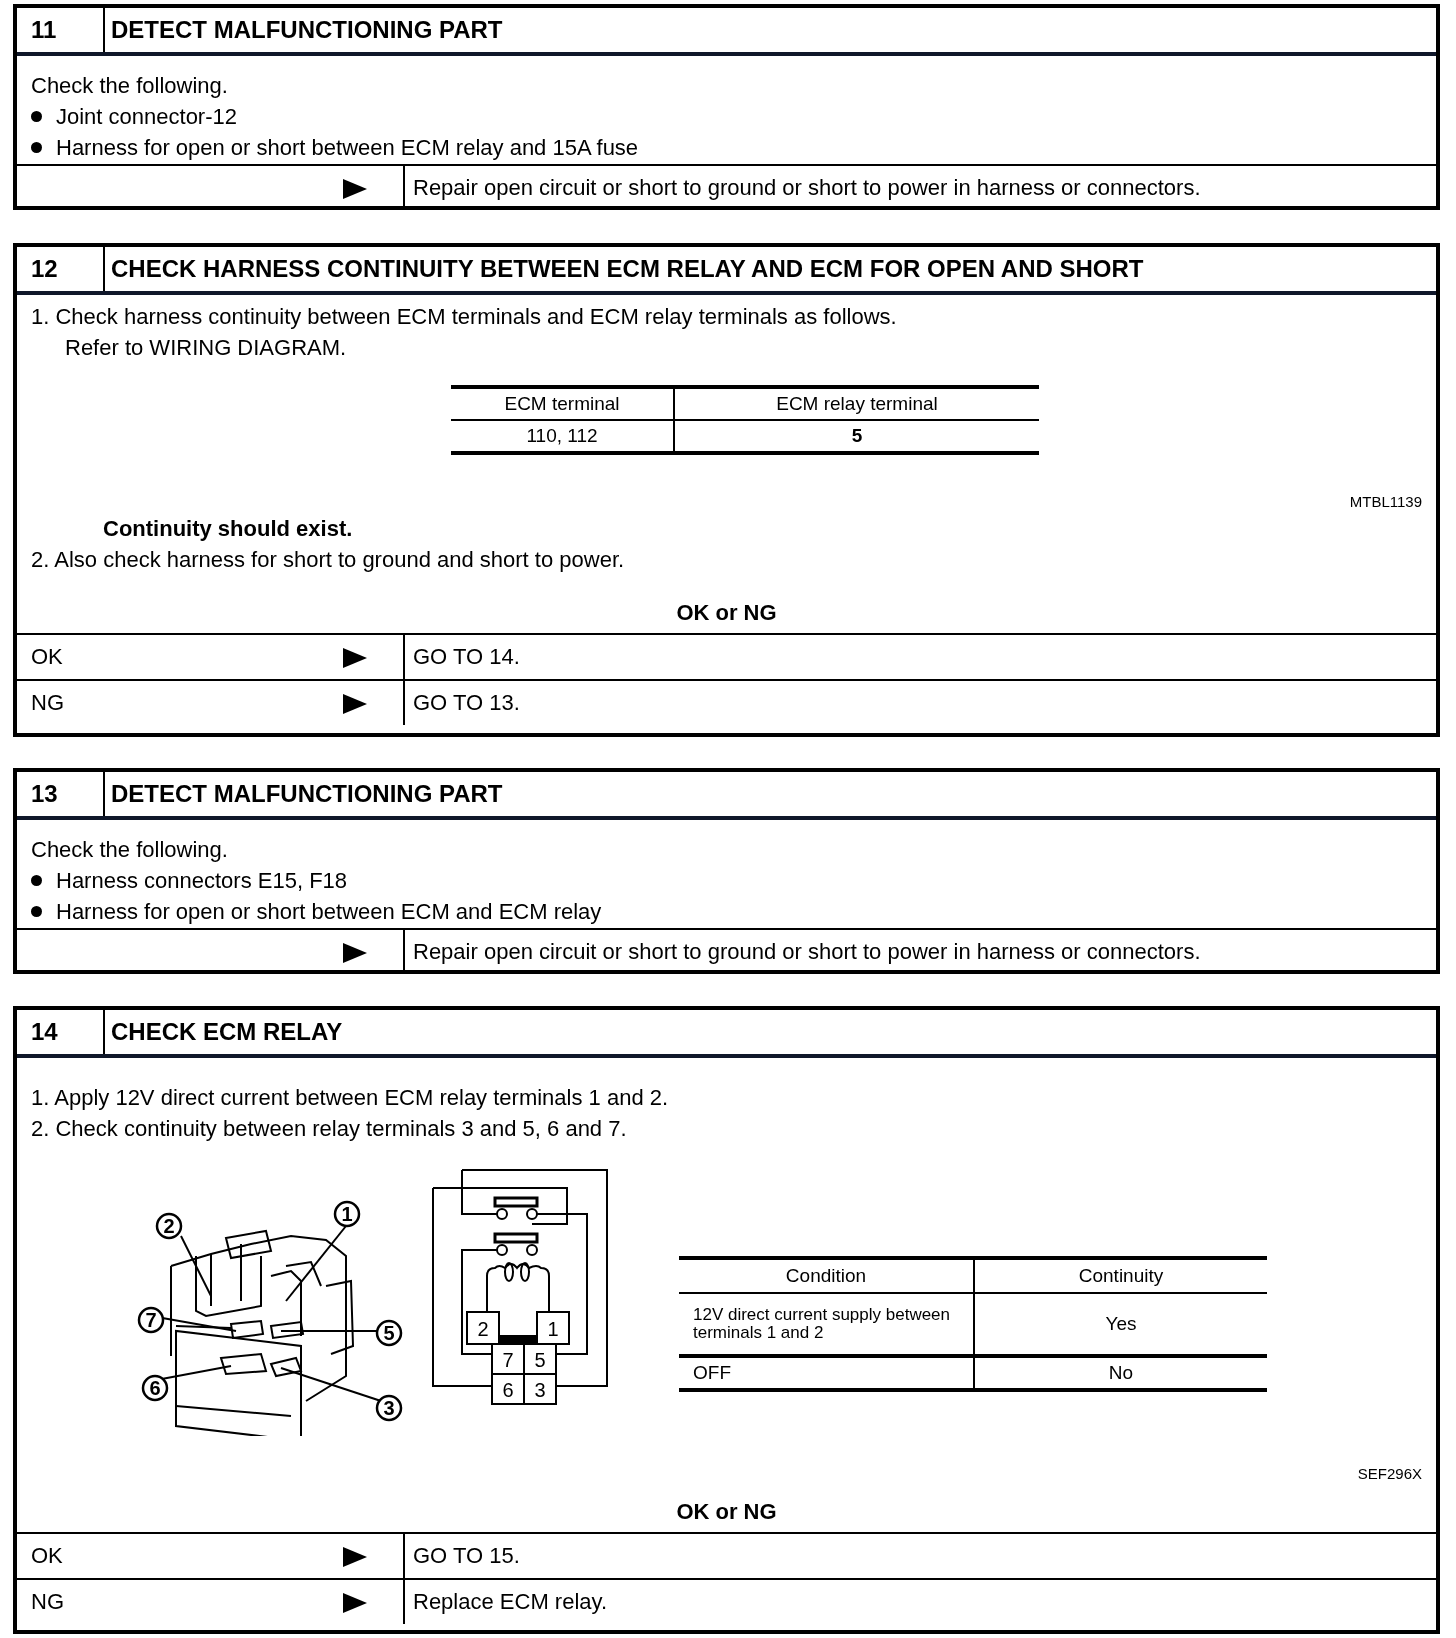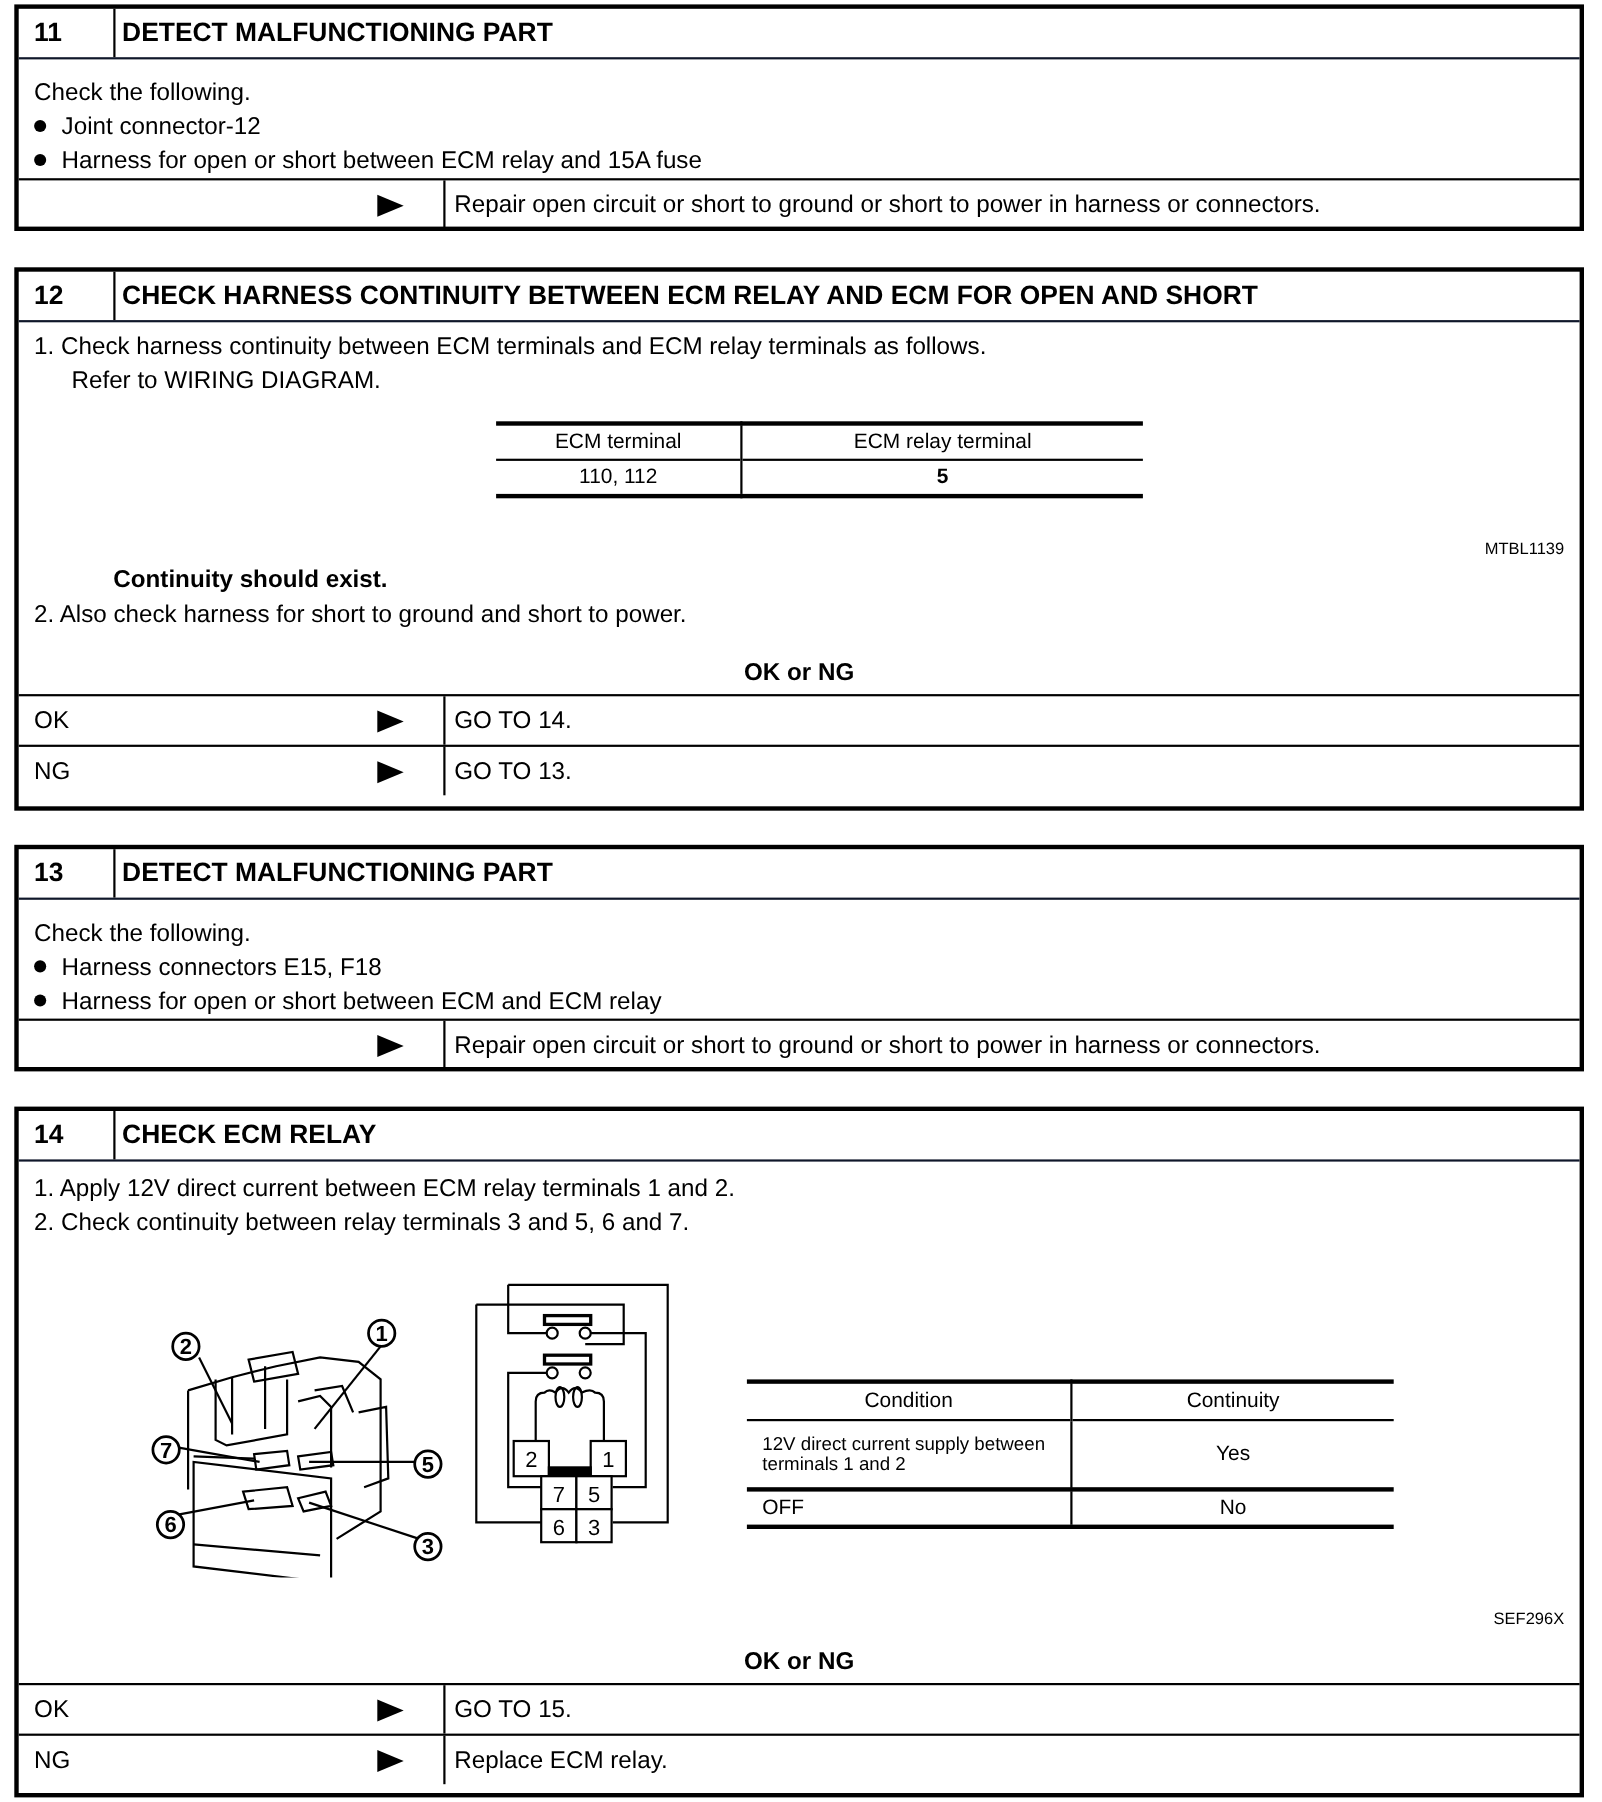--- a/index.html
+++ b/index.html
@@ -1,18 +1,18 @@
 <!DOCTYPE html>
 <html><head>
 <meta charset="utf-8">
 <style>
   html, body { margin:0; padding:0; background:#fff; }
   body { width:1456px; height:1638px; position:relative; font-family:"Liberation Sans", sans-serif; color:#000; }
   .box { position:absolute; left:13px; width:1427px; border:4px solid #000; box-sizing:border-box; background:#fff; }
-  .hdr { display:flex; height:44px; border-bottom:2px solid #0f172a; }
+  .hdr { display:flex; height:44px; border-bottom:4px solid #0f172a; }
   .hdr .num { width:88px; border-right:2px solid #000; font-weight:bold; font-size:24px; padding-left:14px; line-height:44px; box-sizing:border-box; }
   .hdr .title { flex:1; font-weight:bold; font-size:24px; padding-left:6px; line-height:44px; }
   .body { position:relative; font-size:22px; padding:8px 14px 0 14px; box-sizing:border-box; }
   .line { height:31px; line-height:31px; white-space:nowrap; }
   .bullet::before { content:""; display:inline-block; width:11px; height:11px; border-radius:50%; background:#000; margin-right:14px; vertical-align:middle; position:relative; top:-2px; }
   .indent { padding-left:34px; }
   .result { display:flex; height:44px; border-top:2px solid #000; font-size:22px; }
   .result .left { width:388px; border-right:2px solid #000; position:relative; box-sizing:border-box; padding-left:14px; line-height:44px; }
   .result .left .arrow { position:absolute; right:36px; top:13px; width:0; height:0; border-top:10px solid transparent; border-bottom:10px solid transparent; border-left:24px solid #000; }
   .result .right { flex:1; padding-left:8px; line-height:44px; }
@@ -91,21 +91,21 @@
     <div class="left"><span></span><span class="arrow"></span></div>
     <div class="right">Repair open circuit or short to ground or short to power in harness or connectors.</div>
   </div>
 </div>
 
 <div class="box" style="top:1006px;height:628px;">
   <div class="hdr">
     <div class="num">14</div>
     <div class="title">CHECK ECM RELAY</div>
   </div>
-  <div class="body" style="height:434px;padding-top:8px;">
+  <div class="body" style="height:434px;padding-top:24px;">
     <div class="line">1.  Apply 12V direct current between ECM relay terminals 1 and 2.</div>
     <div class="line">2.  Check continuity between relay terminals 3 and 5, 6 and 7.</div>
 
     <svg style="position:absolute;left:104px;top:138px;" width="300" height="240" viewBox="0 0 300 240">
       <g fill="none" stroke="#000" stroke-width="2">
         <path d="M55 135 L55 230 L180 245 L180 150 Z" fill="#fff"></path>
         <path d="M50 70 L50 160 M50 70 L90 58 L130 48 L170 40 L205 44 L225 60 L225 180 L185 205"></path>
         <path d="M75 60 L75 115 L85 120 L140 110 L140 60 M90 58 L90 110 M120 48 L120 105"></path>
         <path d="M105 42 L145 35 L150 55 L110 62 Z"></path>
         <path d="M150 80 L170 75 L180 85 L180 140 M165 70 L190 66 L200 90"></path>

